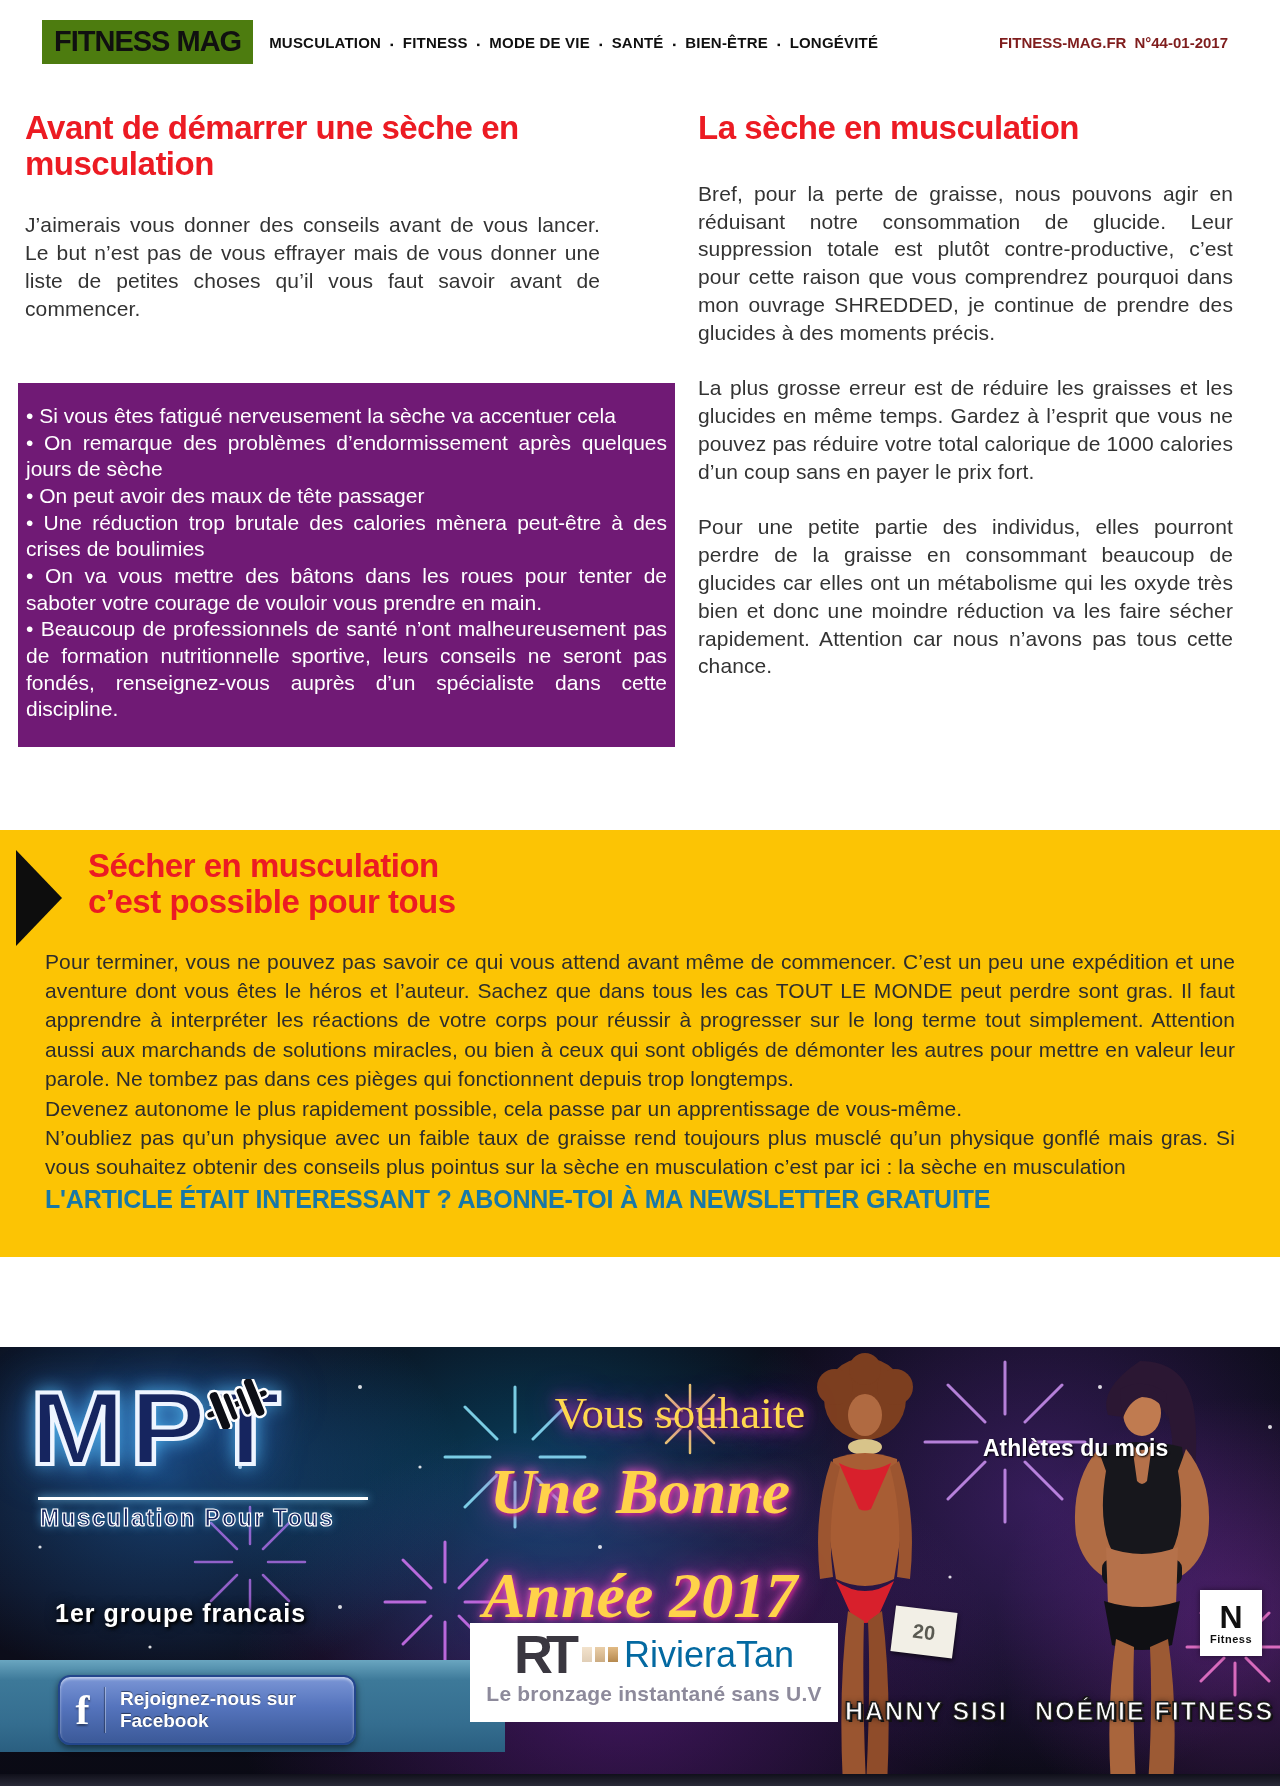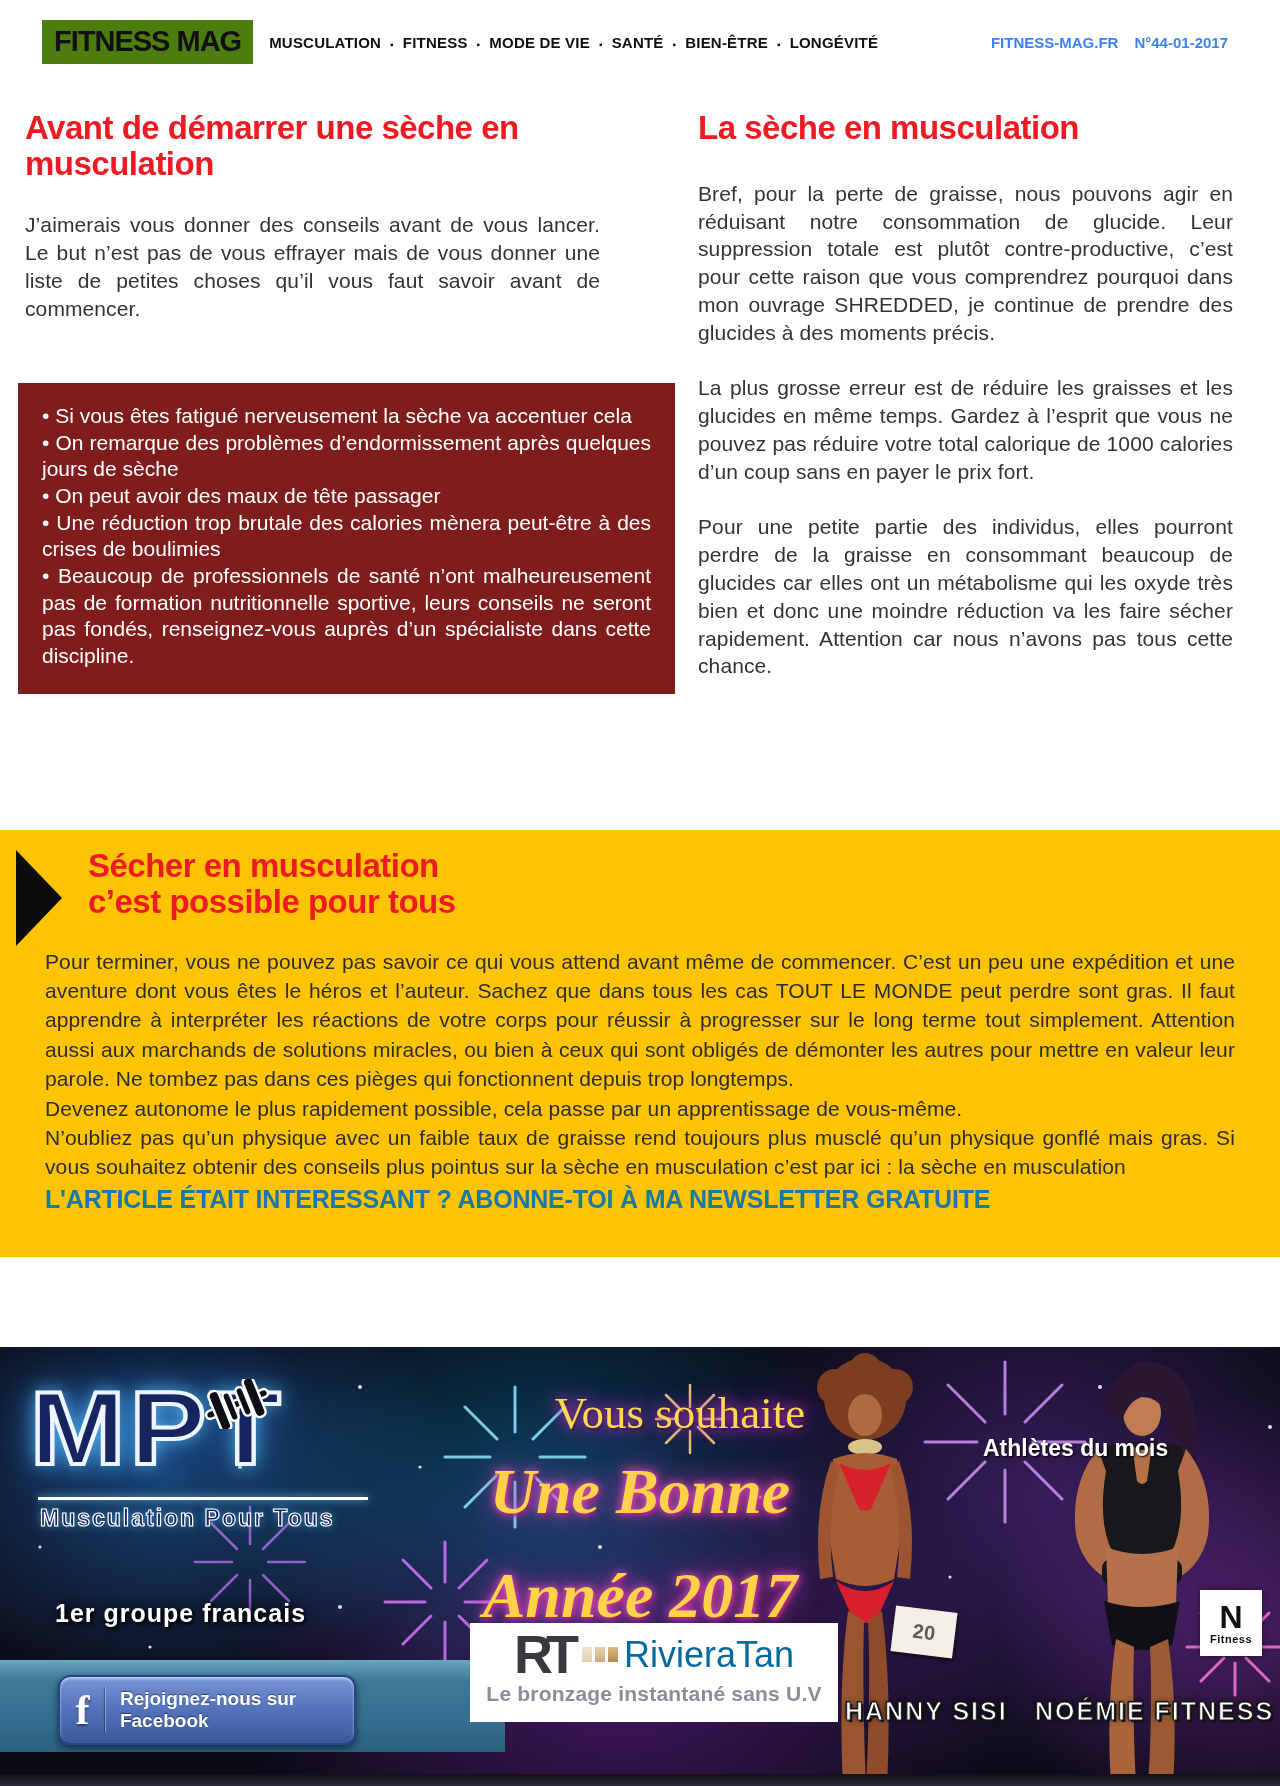--- a/index.html
+++ b/index.html
@@ -7,29 +7,29 @@
     width:1280px;height:1786px;position:relative;background:#ffffff;
     font-family:"Liberation Sans",sans-serif;overflow:hidden;
   }
   
   .header{position:absolute;top:0;left:0;width:1280px;height:84px;display:flex;align-items:center;}
   .logo-box{margin-left:42px;background:#4d7c0f;padding:5px 12px 6px;}
   .logo-box span{font-size:29px;font-weight:900;letter-spacing:-1px;color:#101010;}
   .nav{display:flex;align-items:center;margin-left:16px;}
   .nav-item{font-size:15px;font-weight:900;letter-spacing:.2px;color:#101010;white-space:nowrap;}
   .nav-item + .nav-item::before{content:"▪";font-size:10px;margin:0 9px;color:#101010;}
-  .header-meta{margin-left:auto;margin-right:52px;font-size:15px;font-weight:900;color:#3b82f6;display:flex;gap:16px;white-space:nowrap;justify-content:center;}
+  .header-meta{margin-left:auto;margin-right:52px;font-size:15px;font-weight:900;color:#7f1d1d;display:flex;gap:8px;white-space:nowrap;justify-content:center;}
   
   .columns{position:absolute;top:96px;left:25px;width:1208px;display:flex;}
   .col-left{width:575px;}
   .col-right{width:535px;margin-left:98px;}
   h1{margin:14px 0 0;font-size:33px;line-height:1.08;font-weight:800;letter-spacing:-.5px;color:#EC1B23;}
   .intro{margin-top:30px;font-size:21px;line-height:1.33;text-align:justify;color:#333;letter-spacing:.1px;}
-  .warning-box{margin:60px 0 0 -7px;width:657px;box-sizing:border-box;background:#7f1d1d;color:#fff;
-    padding:20px 24px 24px;font-size:21px;line-height:1.27;text-align:justify;}
+  .warning-box{margin:60px 0 0 -7px;width:657px;box-sizing:border-box;background:#701a75;color:#fff;
+    padding:20px 8px 24px;font-size:21px;line-height:1.27;text-align:justify;}
   .warning-box ul{margin:0;padding:0;list-style:none;}
   .warning-box li{display:block;}
   .warning-box li::before{content:"•\00a0";}
   .col-right p{margin:0 0 27px;font-size:21px;line-height:1.33;text-align:justify;color:#333;letter-spacing:.1px;}
   .col-right p:first-of-type{margin-top:34px;}
   
   .yellow-band{position:absolute;top:830px;left:0;width:1280px;height:427px;background:#FCC404;}
   .tri{position:absolute;left:16px;top:20px;width:0;height:0;
     border-top:48px solid transparent;border-bottom:48px solid transparent;border-left:46px solid #0d0d0d;}
   .yellow-band h2{margin:18px 0 0 88px;font-size:33px;line-height:1.1;font-weight:800;letter-spacing:-.5px;color:#EC1B23;}
@@ -126,20 +126,21 @@
       <span>Avant de démarrer une sèche en</span><br>
       <span>musculation</span>
     </h1>
     <div class="intro">J’aimerais vous donner des conseils avant de vous lancer. Le but n’est pas de vous effrayer mais de vous donner une liste de petites choses qu’il vous faut savoir avant de commencer.</div>
     <div class="warning-box">
       <ul>
         <li>Si vous êtes fatigué nerveusement la sèche va accentuer cela</li>
         <li>On remarque des problèmes d’endormissement après quelques jours de sèche</li>
         <li>On peut avoir des maux de tête passager</li>
         <li>Une réduction trop brutale des calories mènera peut-être à des crises de boulimies</li>
+        <li>On va vous mettre des bâtons dans les roues pour tenter de saboter votre courage de vouloir vous prendre en main.</li>
         <li>Beaucoup de professionnels de santé n’ont malheureusement pas de formation nutritionnelle sportive, leurs conseils ne seront pas fondés, renseignez-vous auprès d’un spécialiste dans cette discipline.</li>
       </ul>
     </div>
   </div>
   <div class="col-right">
     <h1>
       <span>La sèche en musculation</span><br>
     </h1>
     <p>Bref, pour la perte de graisse, nous pouvons agir en réduisant notre consommation de glucide. Leur suppression totale est plutôt contre-productive, c’est pour cette raison que vous comprendrez pourquoi dans mon ouvrage SHREDDED, je continue de prendre des glucides à des moments précis.</p>
     <p>La plus grosse erreur est de réduire les graisses et les glucides en même temps. Gardez à l’esprit que vous ne pouvez pas réduire votre total calorique de 1000 calories d’un coup sans en payer le prix fort.</p>

